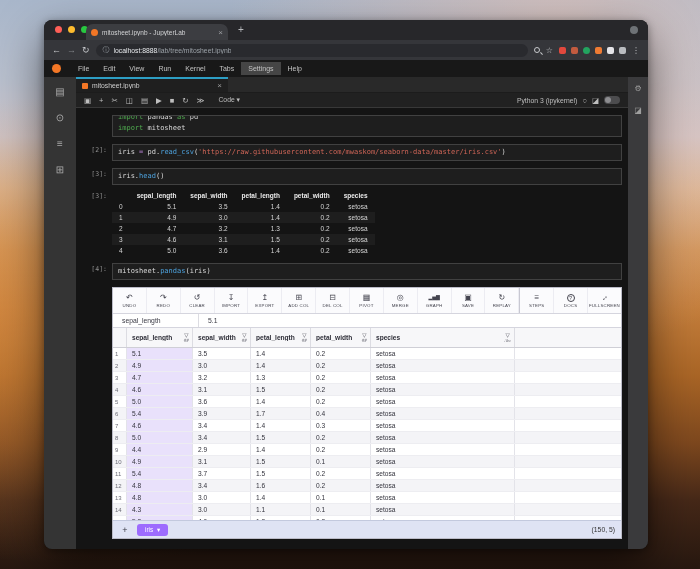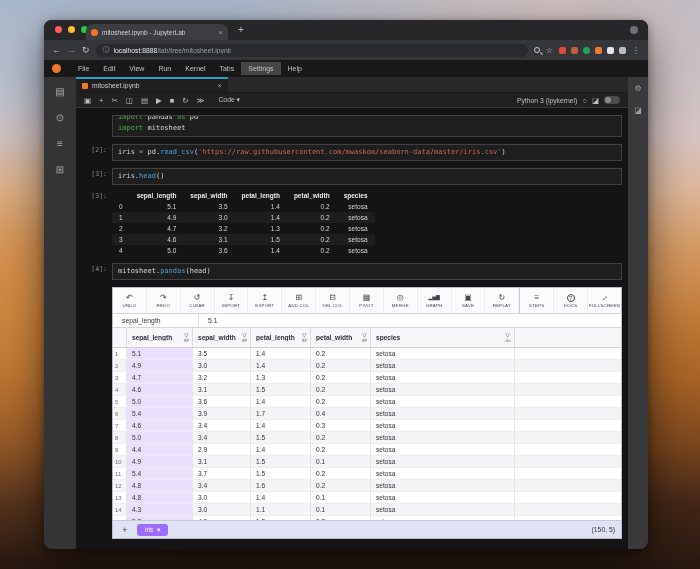--- a/index.html
+++ b/index.html
@@ -287,21 +287,21 @@
                       <td>0.2</td>
                       <td>setosa</td>
                     </tr>
                   </tbody>
                 </table>
               </div>
             </div>
             <div class="cell">
               <div class="prompt">[4]:</div>
               <div class="editor">
-                <div class="code-line"><span class="tok-plain">mitosheet</span><span class="tok-plain">.</span><span class="tok-fn">pandas</span><span class="tok-plain">(head)</span></div>
+                <div class="code-line"><span class="tok-plain">mitosheet</span><span class="tok-plain">.</span><span class="tok-fn">pandas</span><span class="tok-plain">(iris)</span></div>
               </div>
             </div>
             <div class="mito-row">
               <div class="prompt"></div>
               <div class="mito">
                 <div class="m-toolbar">
                   <div class="m-item">
                     <span class="m-ic">↶</span>
                     <span class="m-label">UNDO</span>
                   </div>

